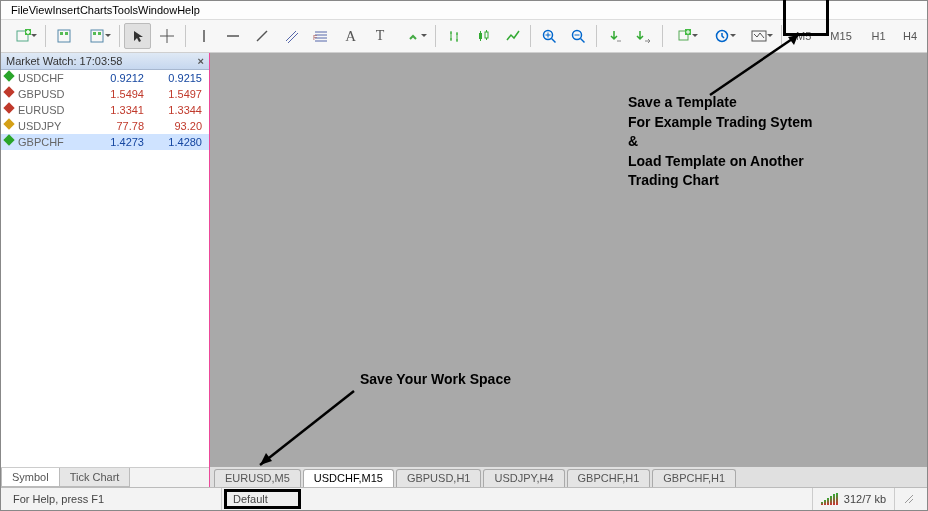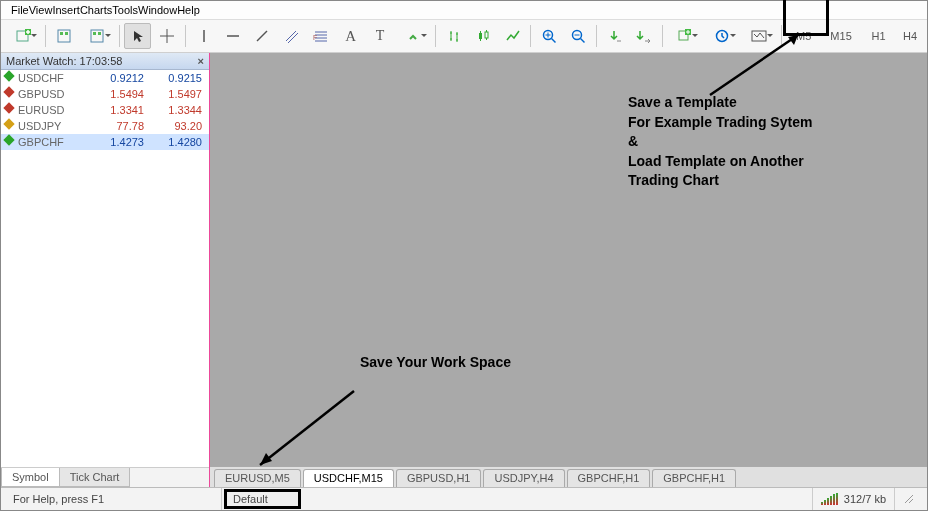--- a/index.html
+++ b/index.html
@@ -273,21 +273,21 @@
         <div class="anno" style="left:418px;top:40px;white-space:pre">Save a Template
 For Example Trading Sytem
 &amp;
 Load Template on Another
 Trading Chart</div>
         <svg class="arrow" style="left:490px;top:-26px" width="120" height="80">
           <line x1="10" y1="68" x2="98" y2="8" stroke="#000" stroke-width="2.5"></line>
           <polygon points="98,8 88,10 94,18" fill="#000"></polygon>
         </svg>
 
-        <div class="anno" style="left:150px;top:300px">Save Your Work Space</div>
+        <div class="anno" style="left:150px;top:317px">Save Your Work Space</div>
         <svg class="arrow" style="left:38px;top:332px" width="120" height="90">
           <line x1="106" y1="6" x2="12" y2="80" stroke="#000" stroke-width="2.5"></line>
           <polygon points="12,80 24,76 18,68" fill="#000"></polygon>
         </svg>
       </div>
       <div class="ws-tabs" id="ws-tabs">
           <div class="ws-tab">EURUSD,M5</div>
           <div class="ws-tab active">USDCHF,M15</div>
           <div class="ws-tab">GBPUSD,H1</div>
           <div class="ws-tab">USDJPY,H4</div>

